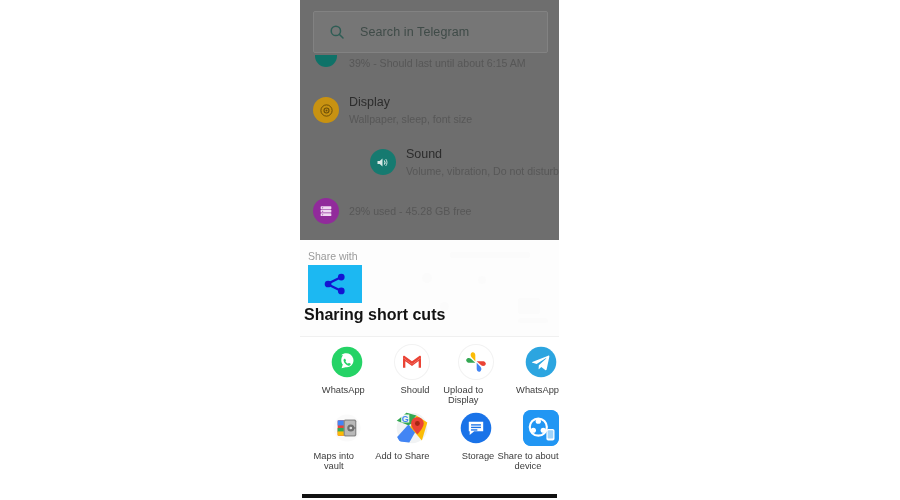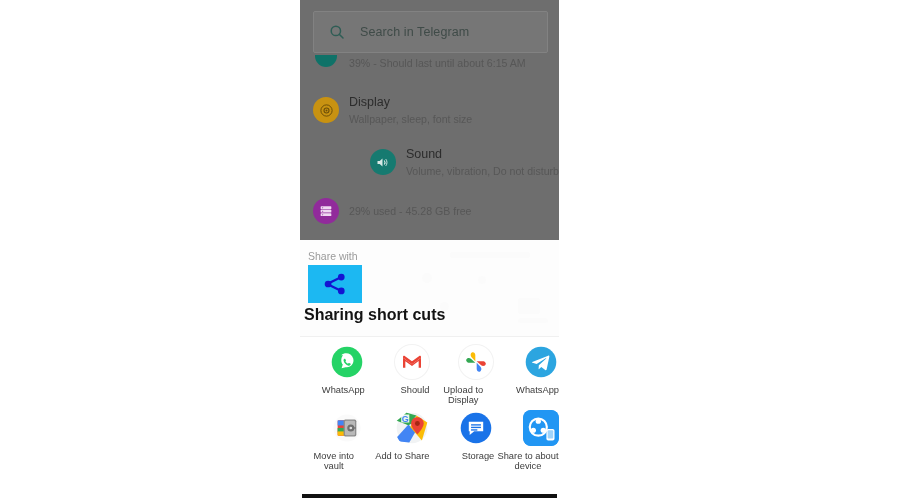--- a/index.html
+++ b/index.html
@@ -261,21 +261,21 @@
               <rect x="9" y="11" width="10" height="6" fill="#4285f4"></rect>
               <rect x="9" y="20" width="10" height="5" fill="#34a853"></rect>
               <rect x="9" y="24" width="10" height="5" fill="#fbbc05"></rect>
               <rect x="16" y="10" width="15" height="20" rx="2" fill="#8c8c8c"></rect>
               <rect x="17.5" y="11.6" width="12" height="16.8" rx="1.4" fill="#b9b9b9"></rect>
               <circle cx="24.5" cy="20" r="4.2" fill="#6f6f6f"></circle>
               <circle cx="24.5" cy="20" r="1.6" fill="#dcdcdc"></circle>
               <rect x="27" y="19.3" width="3.4" height="1.4" fill="#6f6f6f"></rect>
             </svg>
           </div>
-          <div class="app-name">Move into vault</div>
+          <div class="app-name">Maps into vault</div>
         </div>
 
         <div class="app">
           <div class="app-ico">
             <svg viewBox="0 0 40 40" width="36" height="36">
               <circle cx="20" cy="20" r="17" fill="#f1f3f4"></circle>
               <path d="M3.5 30 L16 16 L24 24 L17 36 L6 35z" fill="#4285f4"></path>
               <path d="M3 12 L14 3 L26 12 L16 17z" fill="#34a853"></path>
               <path d="M25 6 L37 14 L31 34 L18 19z" fill="#fbbc05"></path>
               <path d="M14 3 L25 6 L16 17 L6 11z" fill="#34a853"></path>

